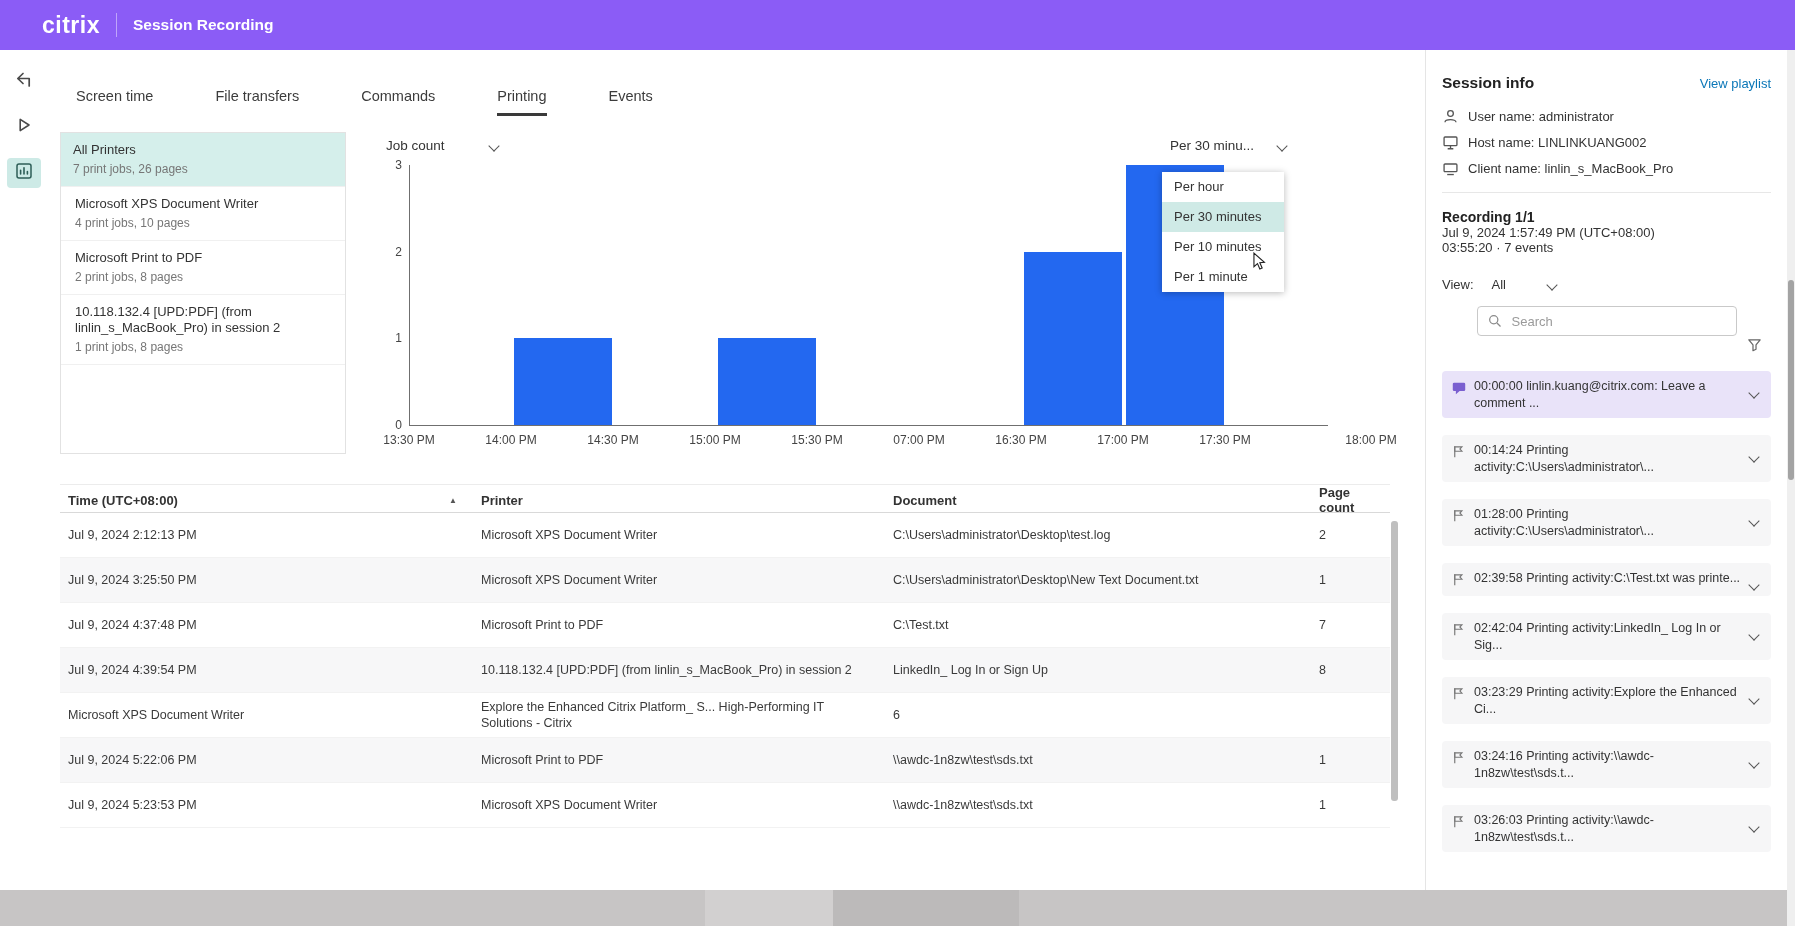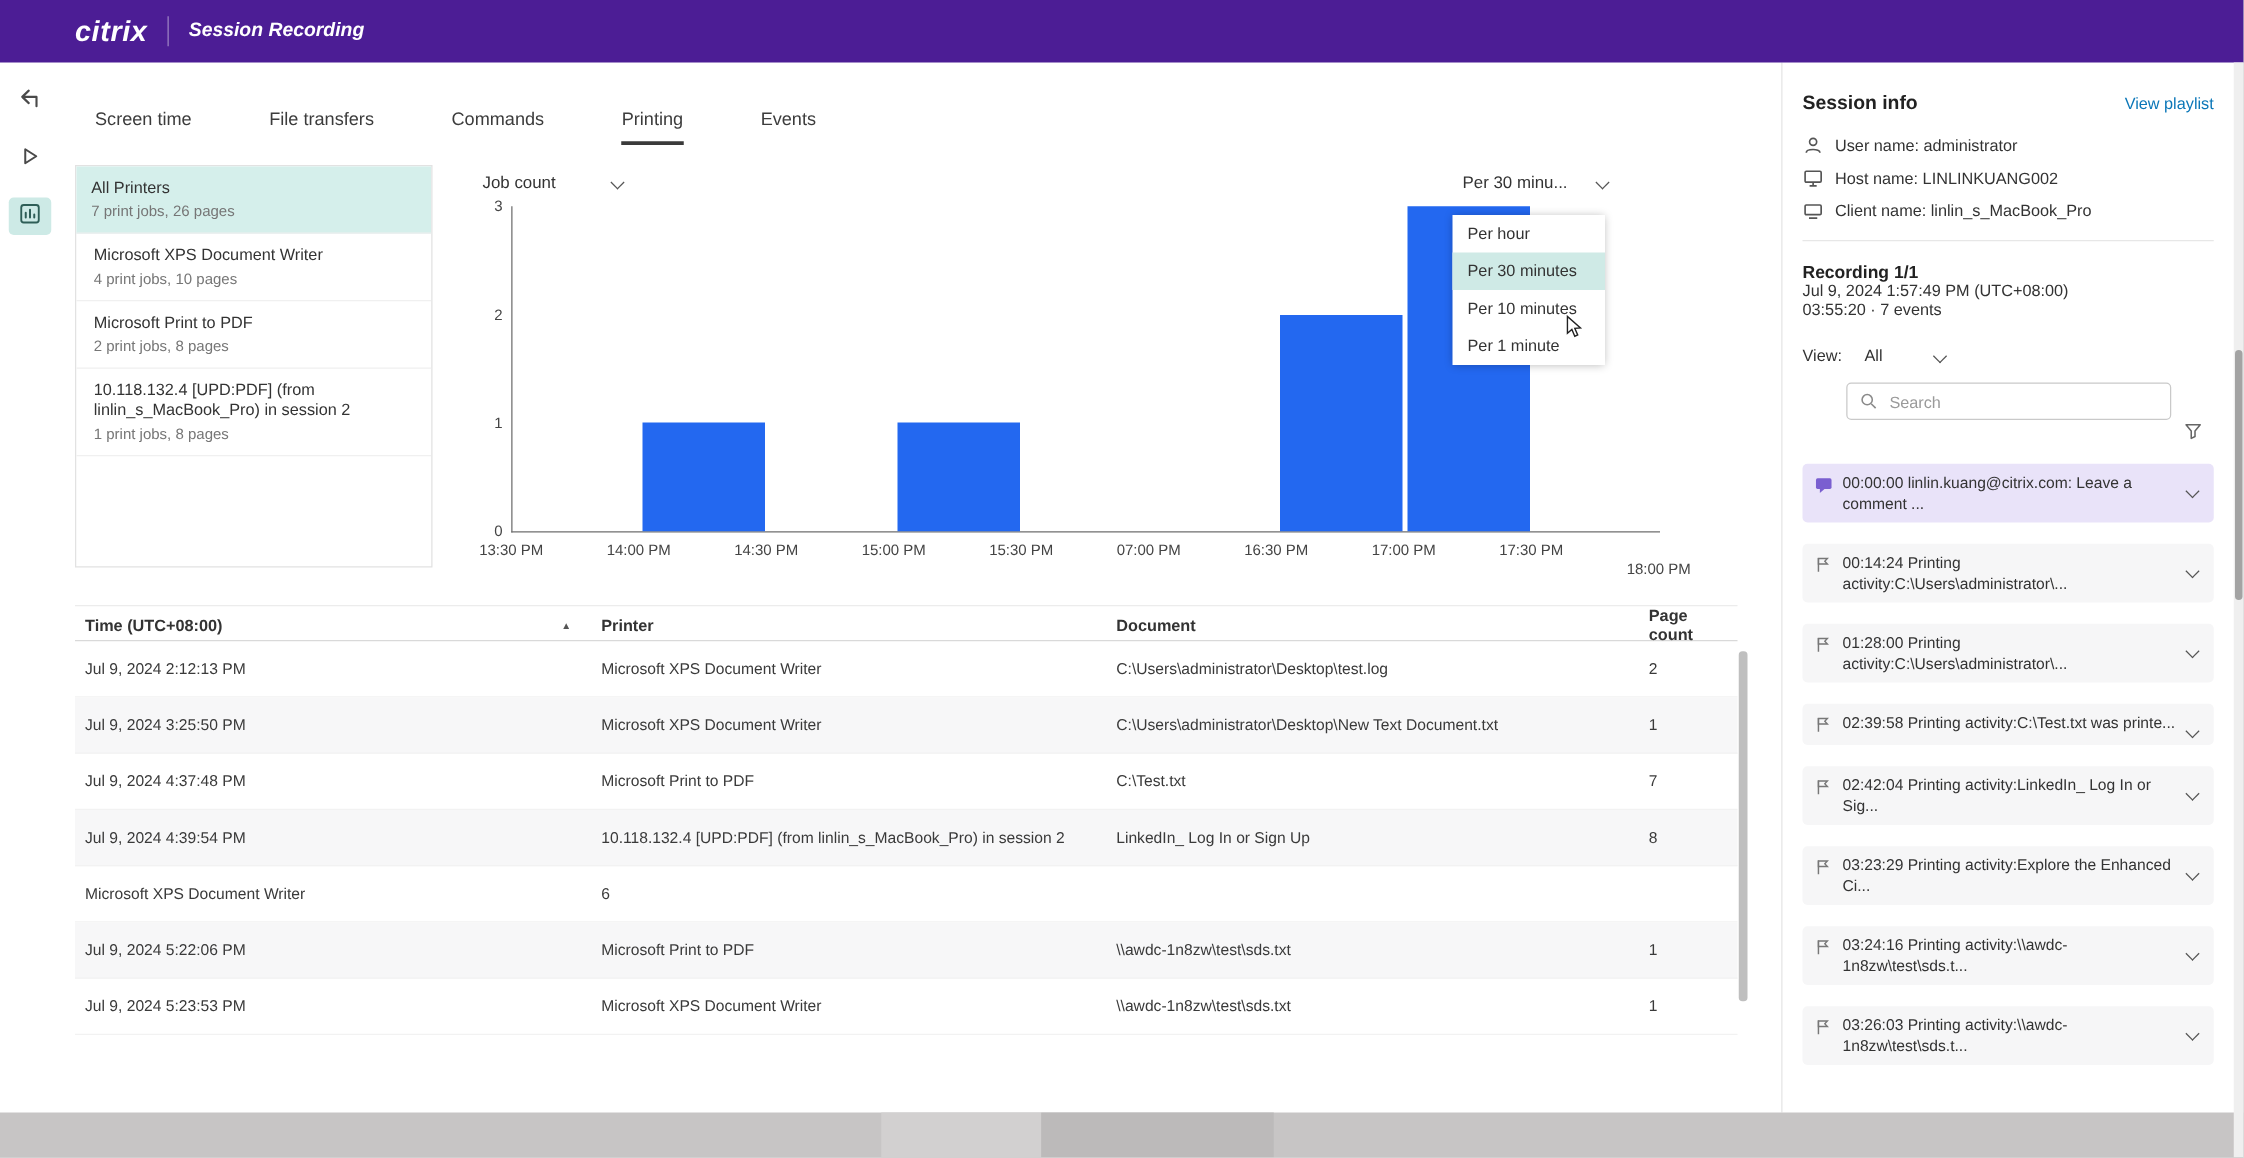--- a/index.html
+++ b/index.html
@@ -1,20 +1,20 @@
 <!DOCTYPE html>
 <html><head>
 <meta charset="utf-8">
 <style>
   html,body{margin:0;padding:0;}
   body{font-family:"Liberation Sans","DejaVu Sans",sans-serif;background:#888;}
   .app{position:relative;width:1795px;height:926px;overflow:hidden;background:#ffffff;}
 
   
-  .topbar{position:absolute;left:0;top:0;width:100%;height:50px;background:#4c1d95;display:flex;align-items:center;padding-left:60px;box-sizing:border-box;z-index:20;font-style:italic;}
+  .topbar{position:absolute;left:0;top:0;width:100%;height:50px;background:#8b5cf6;display:flex;align-items:center;padding-left:42px;box-sizing:border-box;z-index:20;}
   .brand{color:#fff;font-size:23px;font-weight:700;letter-spacing:.5px;}
   .topbar-divider{width:1px;height:24px;background:rgba(255,255,255,.45);margin:0 16px;}
   .app-title{color:#fff;font-size:15.5px;font-weight:600;}
 
   
   .rail{position:absolute;left:0;top:50px;width:48px;height:840px;background:#fff;z-index:5;}
   .rail-btn{width:34px;height:30px;margin:16px auto 0;display:flex;align-items:center;justify-content:center;border-radius:4px;cursor:pointer;}
   .rail-btn.selected{background:#cdeae6;}
 
   
@@ -178,21 +178,21 @@
   <div class="xlabels" id="xlabels">
       <div class="x-tick-label" style="left: 0px;">13:30 PM</div>
       <div class="x-tick-label" style="left: 102px;">14:00 PM</div>
       <div class="x-tick-label" style="left: 204px;">14:30 PM</div>
       <div class="x-tick-label" style="left: 306px;">15:00 PM</div>
       <div class="x-tick-label" style="left: 408px;">15:30 PM</div>
       <div class="x-tick-label" style="left: 510px;">07:00 PM</div>
       <div class="x-tick-label" style="left: 612px;">16:30 PM</div>
       <div class="x-tick-label" style="left: 714px;">17:00 PM</div>
       <div class="x-tick-label" style="left: 816px;">17:30 PM</div>
-      <div class="x-tick-label" style="left: 918px; margin-top: 15px;">18:00 PM</div>
+      <div class="x-tick-label" style="left: 962px;">18:00 PM</div>
     </div>
 
   <div class="menu" id="interval-menu">
       <div class="dd-item">Per hour</div>
       <div class="dd-item selected">Per 30 minutes</div>
       <div class="dd-item">Per 10 minutes</div>
       <div class="dd-item">Per 1 minute</div>
     </div>
   <div class="cursor">
     <svg width="15" height="20" viewBox="0 0 12 18">
@@ -235,20 +235,21 @@
         <div class="cell">7</div>
       </div>
       <div class="trow alt">
         <div class="cell">Jul 9, 2024 4:39:54 PM</div>
         <div class="cell">10.118.132.4 [UPD:PDF] (from linlin_s_MacBook_Pro) in session 2</div>
         <div class="cell">LinkedIn_ Log In or Sign Up</div>
         <div class="cell">8</div>
       </div>
       <div class="trow">
         <div class="cell">Microsoft XPS Document Writer</div>
+        <div class="cell">Explore the Enhanced Citrix Platform_ S... High-Performing IT Solutions - Citrix</div>
         <div class="cell">6</div>
       </div>
       <div class="trow alt">
         <div class="cell">Jul 9, 2024 5:22:06 PM</div>
         <div class="cell">Microsoft Print to PDF</div>
         <div class="cell">\\awdc-1n8zw\test\sds.txt</div>
         <div class="cell">1</div>
       </div>
       <div class="trow">
         <div class="cell">Jul 9, 2024 5:23:53 PM</div>

